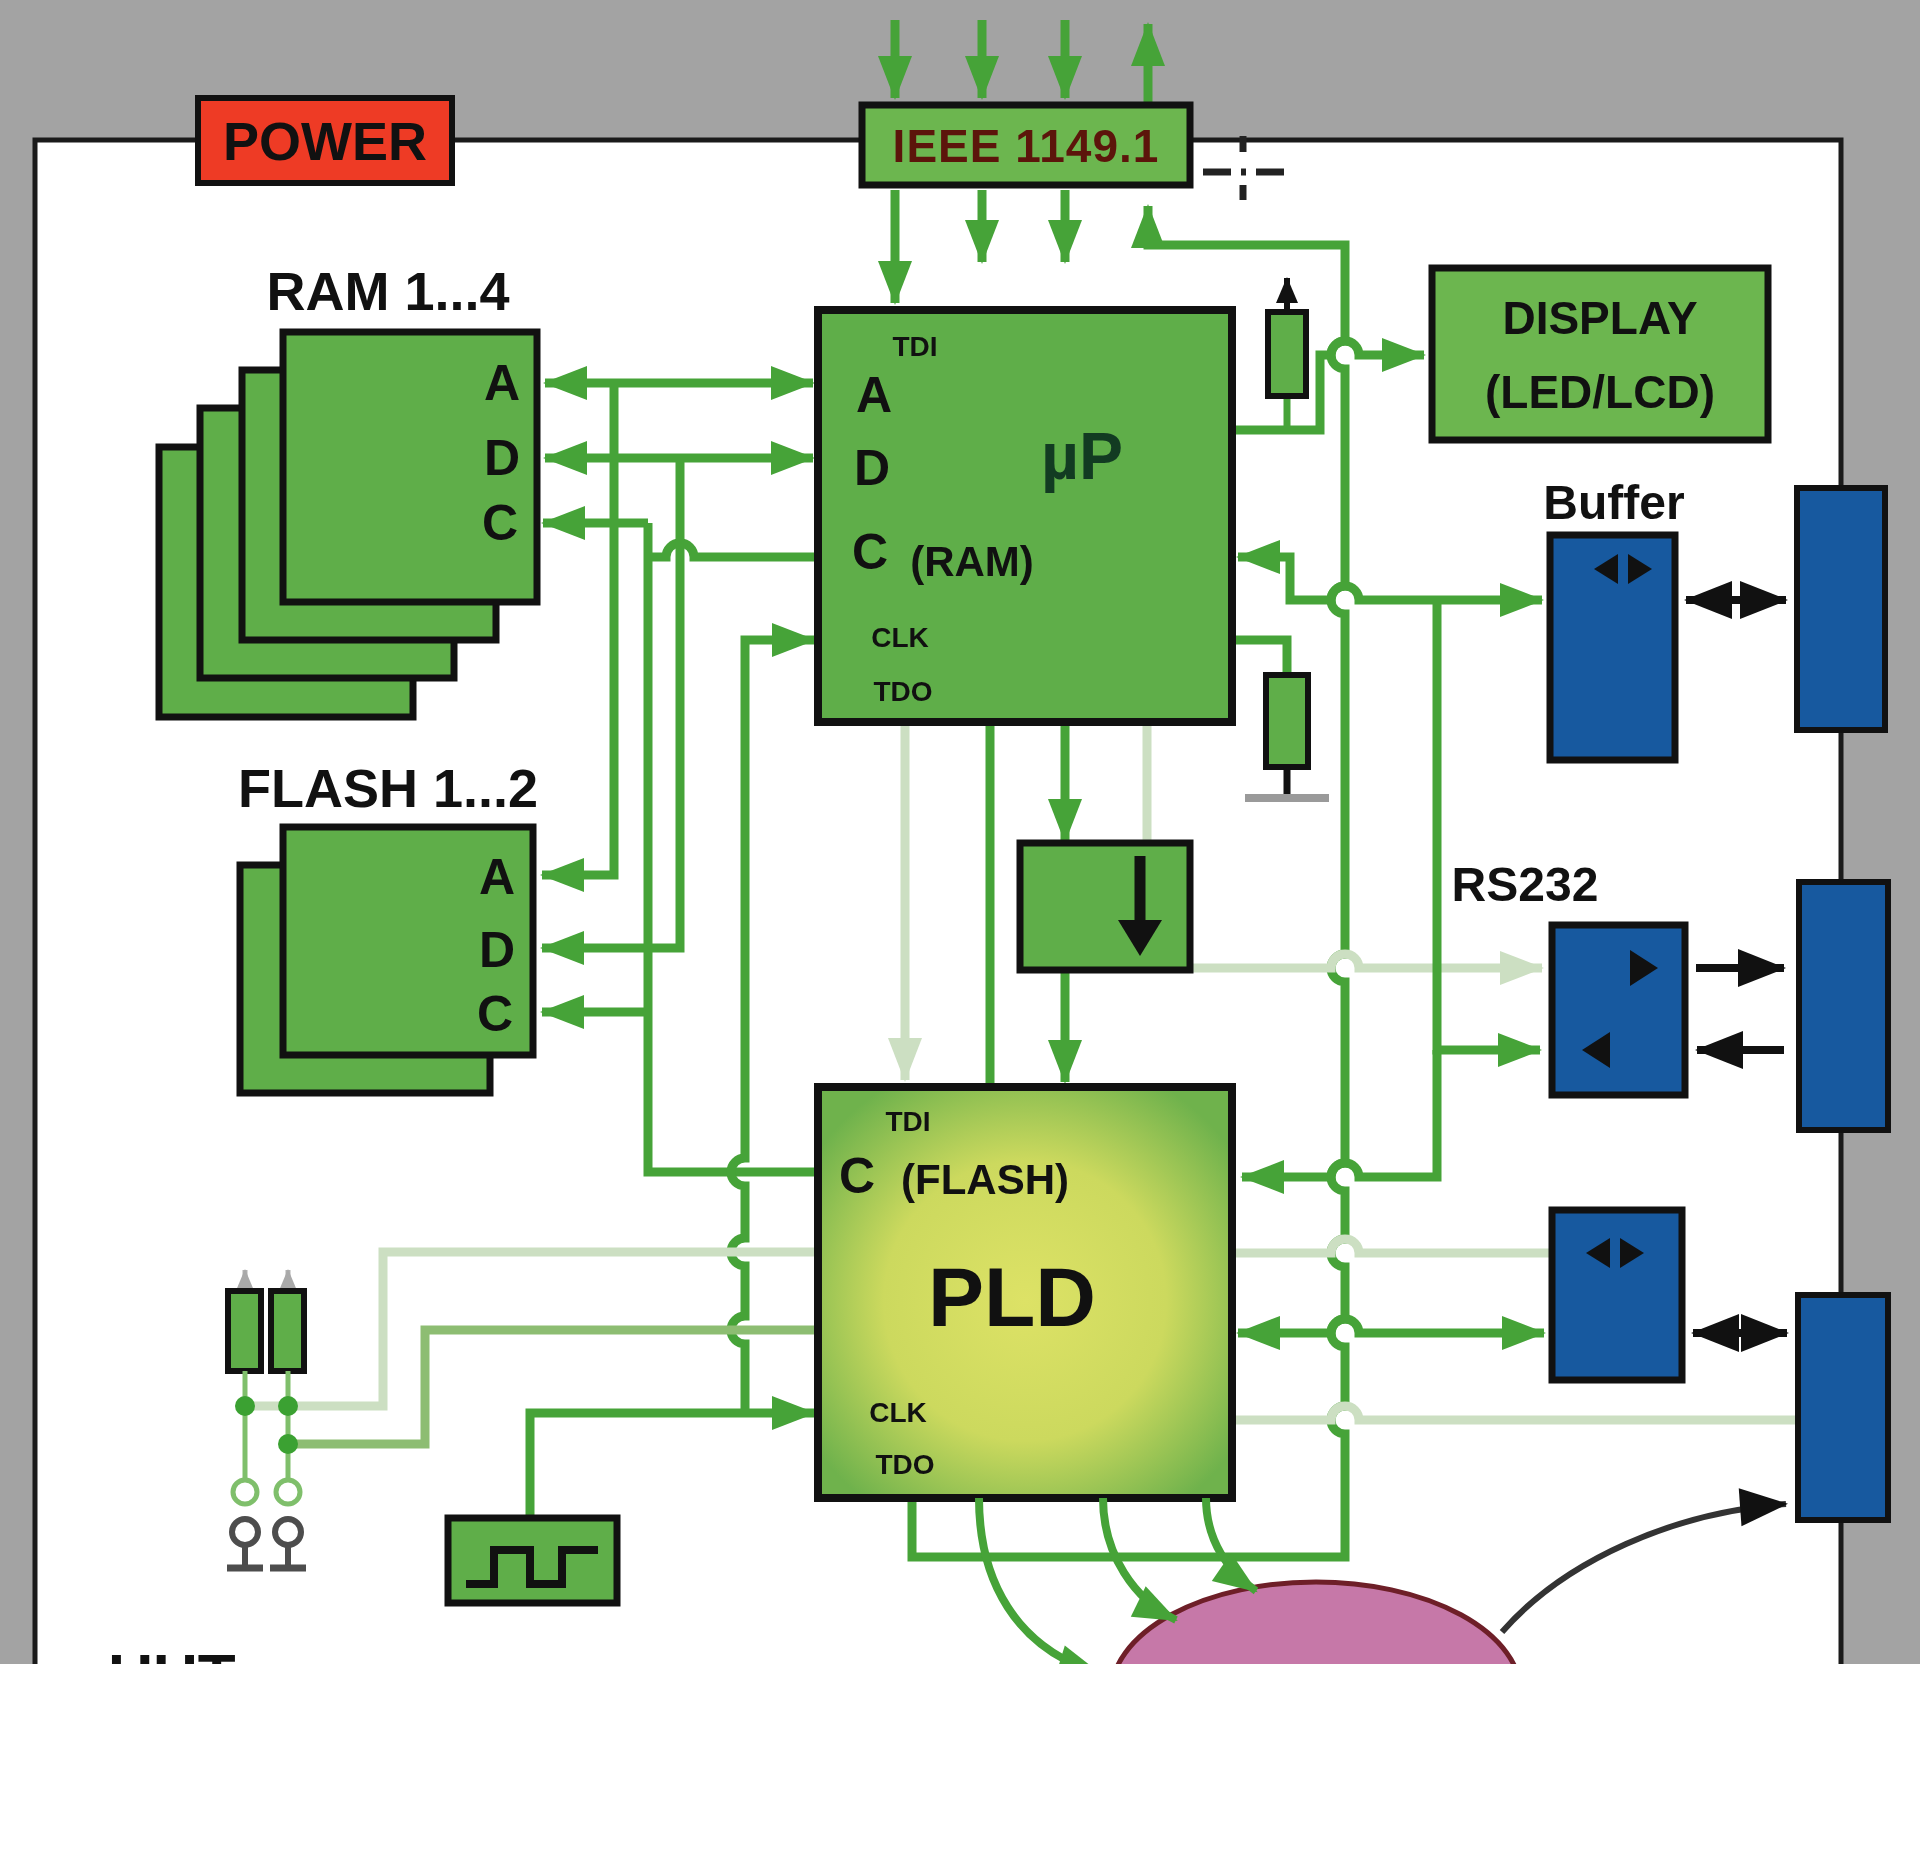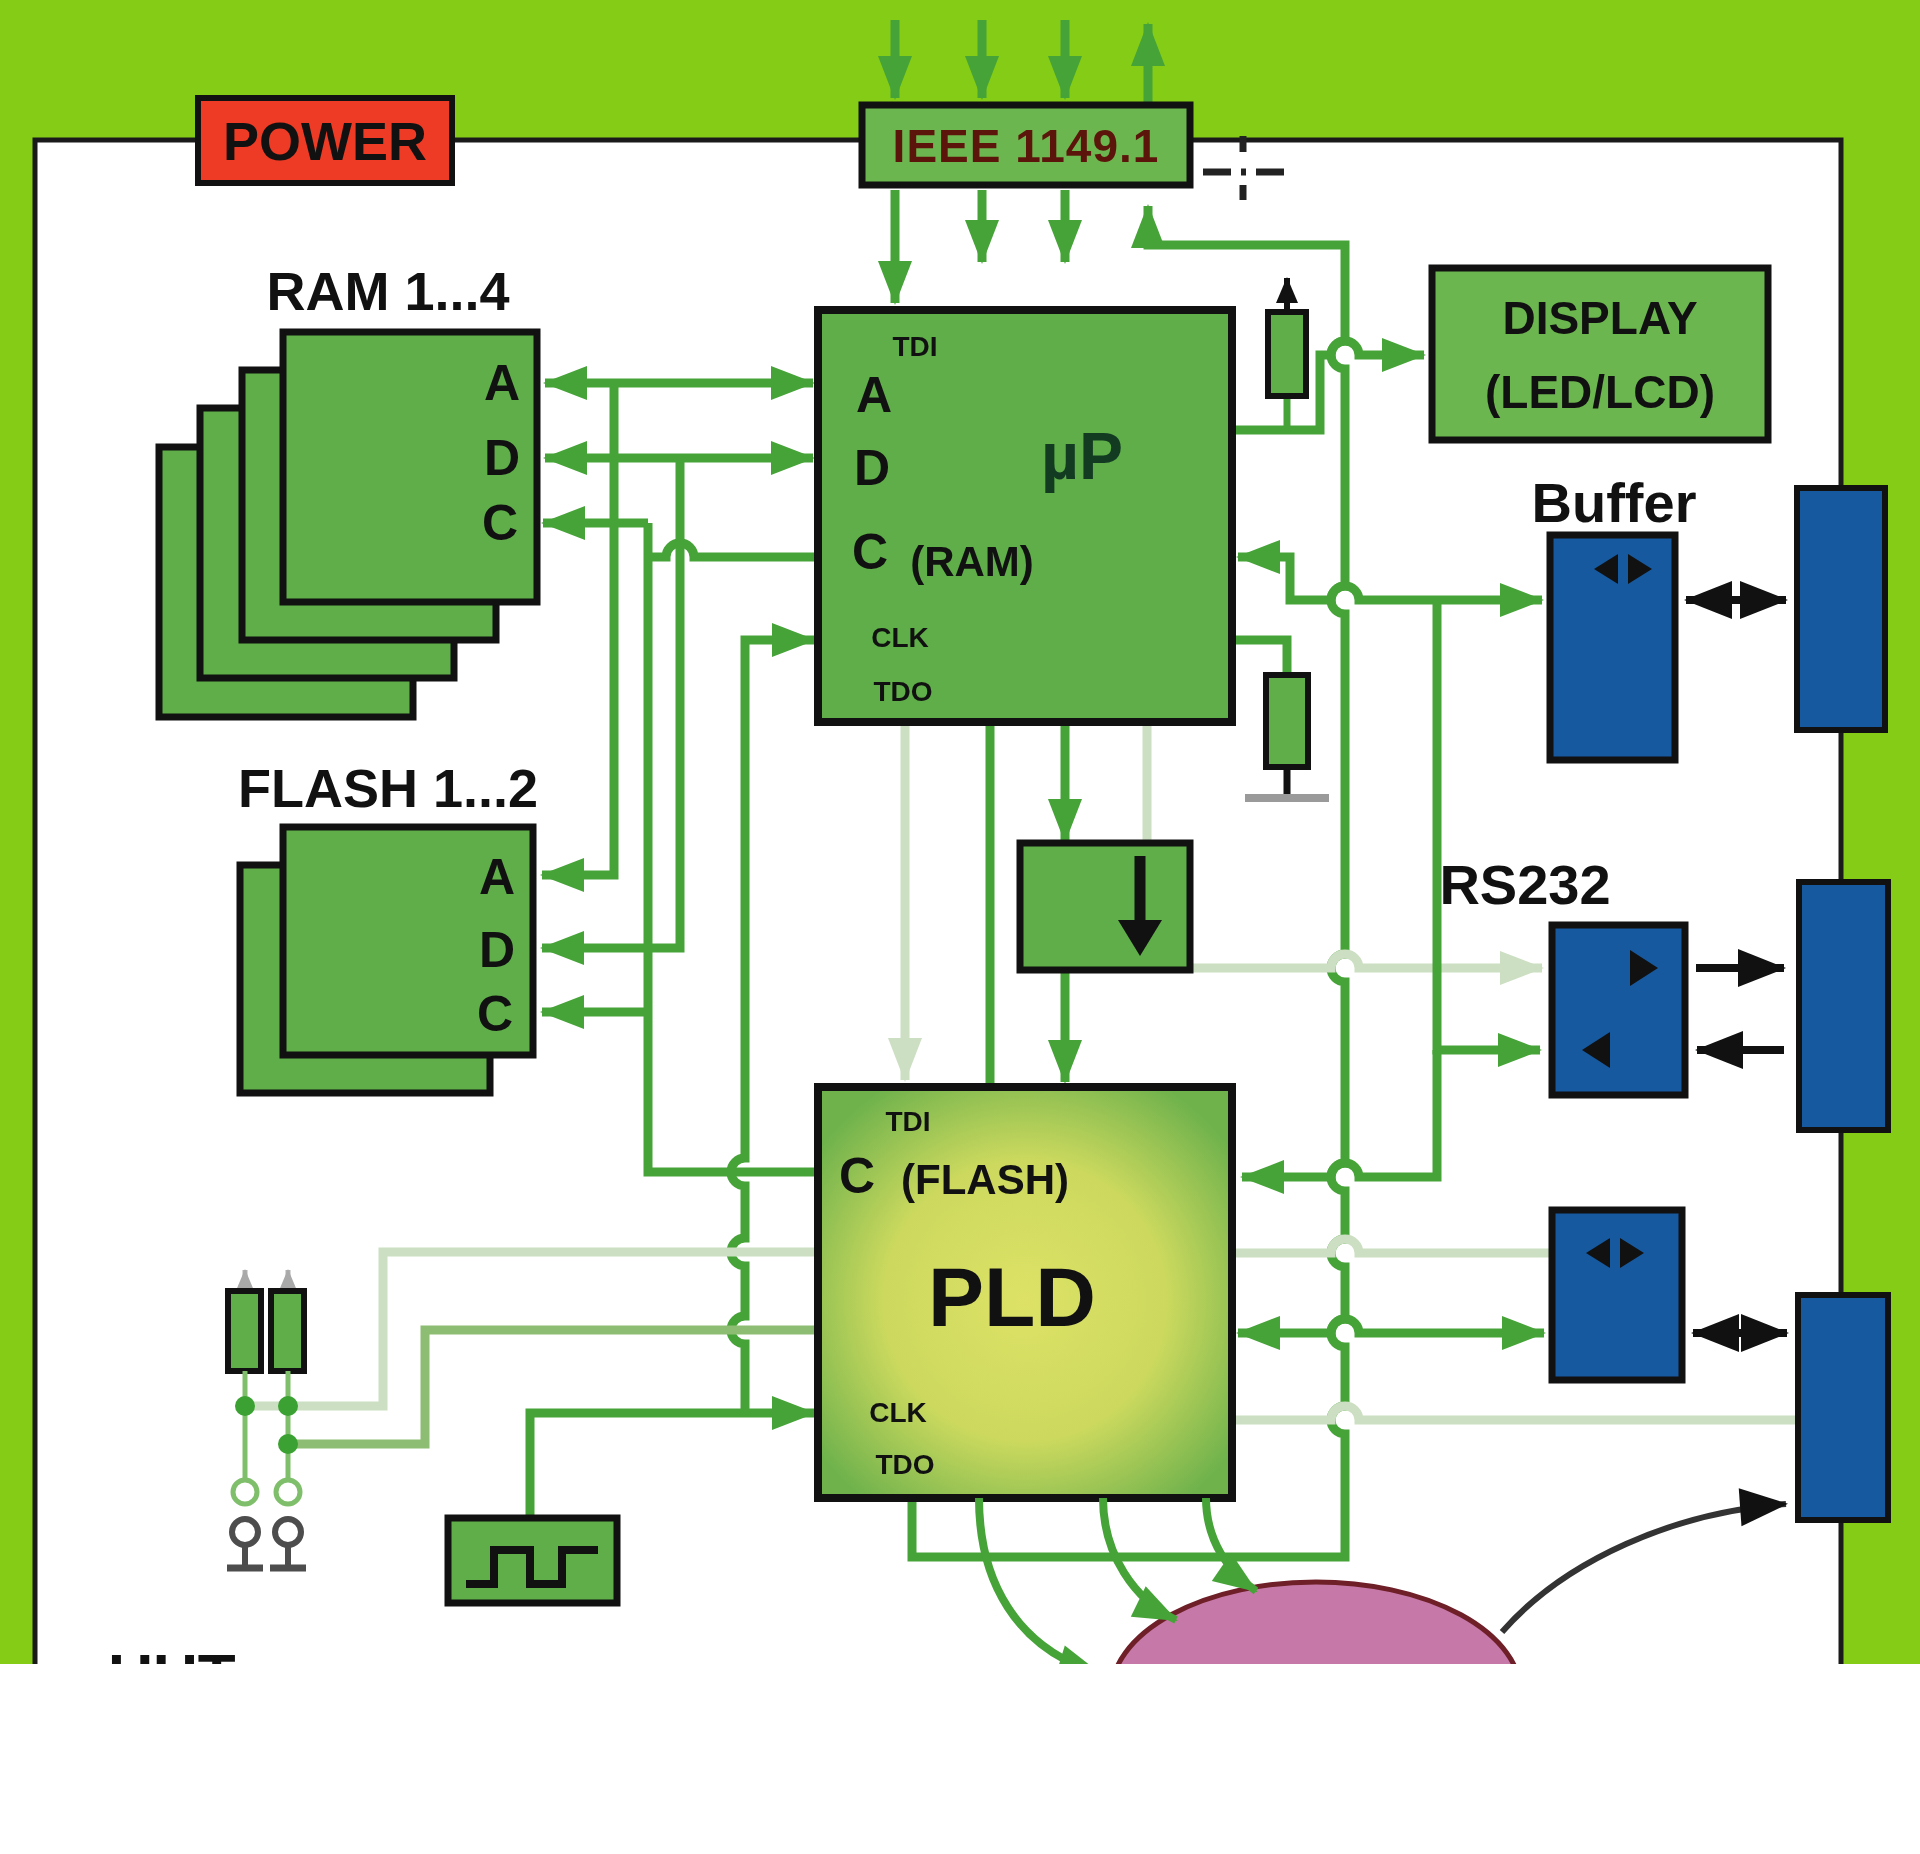--- a/index.html
+++ b/index.html
@@ -1,30 +1,30 @@
 <!DOCTYPE html>
 <html><head>
 <meta charset="utf-8">
 <style>
   html,body{margin:0;padding:0;background:#ffffff;}
-  #stage{position:relative;width:1920px;height:1664px;background:#84cc16;overflow:hidden;
+  #stage{position:relative;width:1920px;height:1664px;background:#a3a3a3;overflow:hidden;
          font-family:"Liberation Sans",sans-serif;}
   #wires{position:absolute;left:0;top:0;z-index:1;}
   .lbl{position:absolute;transform:translate(-50%,-50%);font-weight:bold;color:#111;
        white-space:nowrap;z-index:10;pointer-events:none;line-height:1.05;text-align:center;}
   .f-power{font-size:54px;}
   .f-ieee{font-size:46px;color:#5c150b;letter-spacing:1px;}
   .f-stack{font-size:54px;}
   .f-pin{font-size:50px;}
   .f-chip-pin{font-size:28px;}
   .f-suffix{font-size:42px;}
   .f-up{font-size:66px;color:#123b22;}
   .f-pld{font-size:84px;}
   .f-display{font-size:46px;}
-  .f-io{font-size:56px;}
+  .f-io{font-size:48px;}
   .f-cluster{font-size:60px;}
   .f-uut{font-size:62px;}
 </style>
 </head>
 <body>
 
 <div id="stage">
 
 <svg id="wires" width="1920" height="1854" viewBox="0 0 1920 1854">
   <defs>

